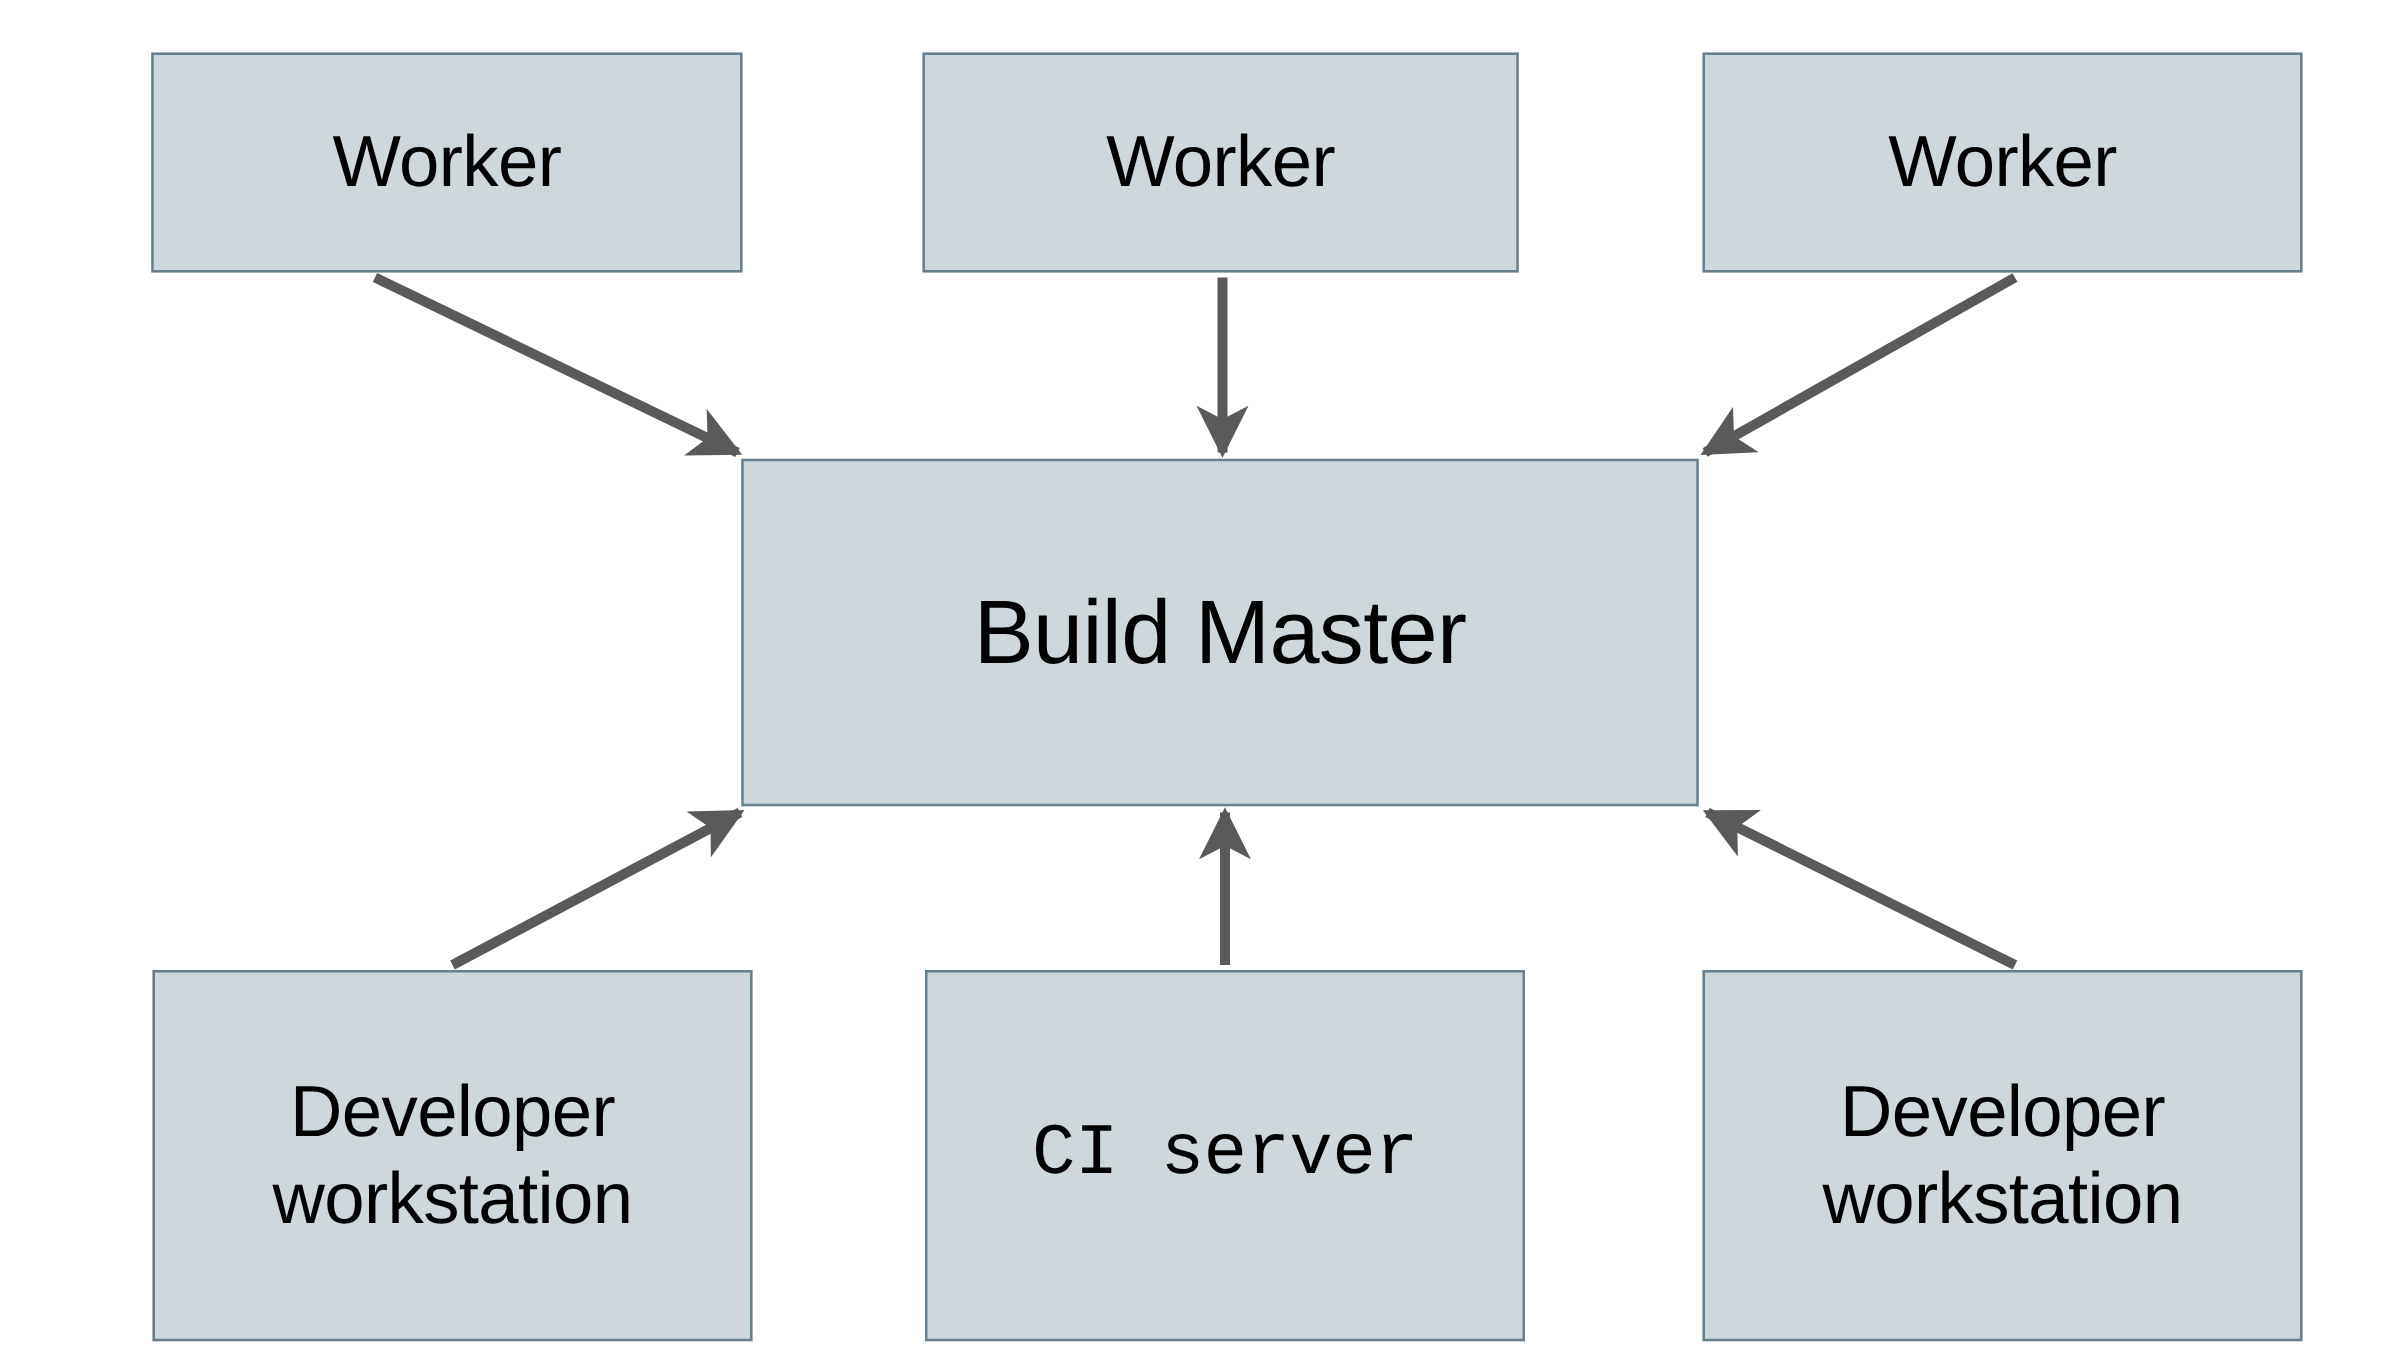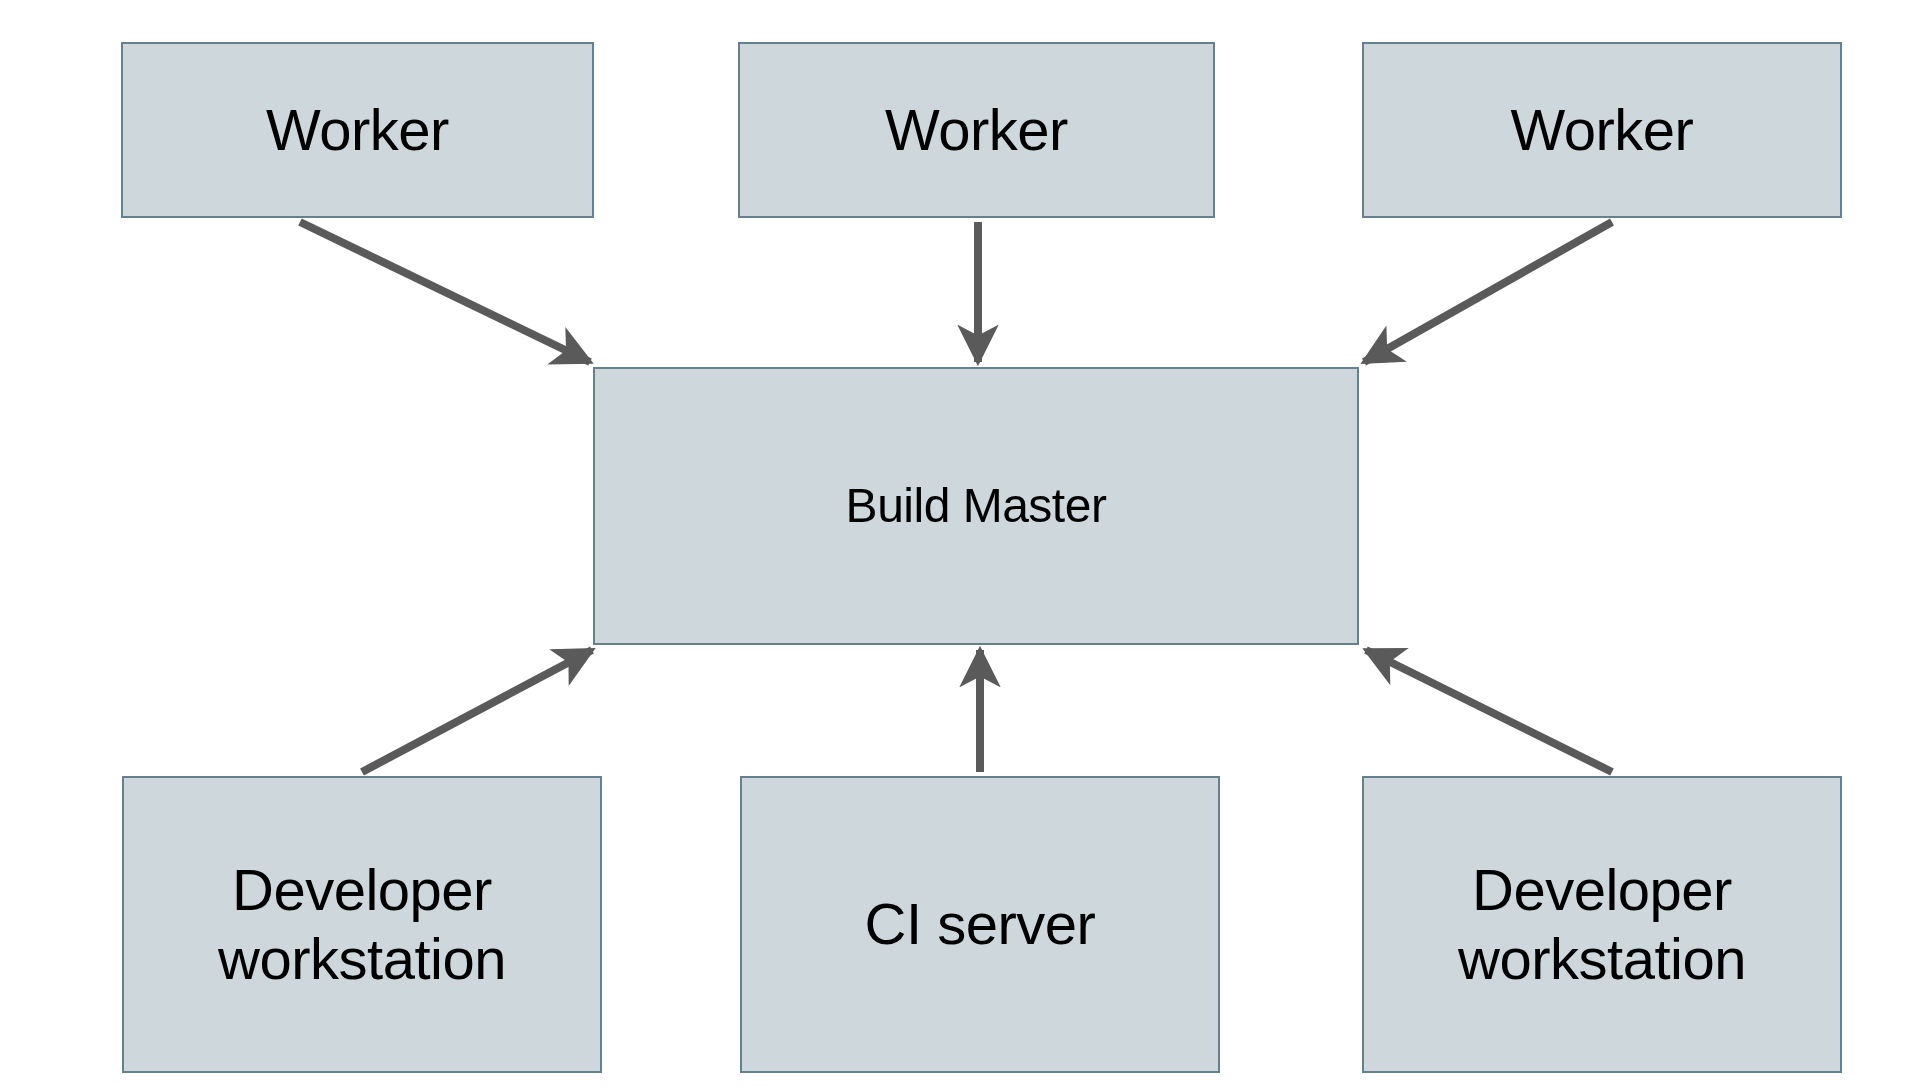--- a/index.html
+++ b/index.html
@@ -37,21 +37,21 @@
     font-size: 58px;
     font-weight: 400;
     line-height: 1.18;
     letter-spacing: -0.5px;
     white-space: pre-line;
   }
   .node-label {
     display: block;
     padding: 0 8px;
   }
-  #n-build-master { font-size: 48px; }
+  #n-build-master { font-size: 72px; }
 </style>
 </head>
 <body>
 
 <div id="canvas">
 
   <svg id="edge-layer" viewBox="0 0 1910 1090" width="1910" height="1090" xmlns="http://www.w3.org/2000/svg">
     <defs>
       <marker id="arrowhead" viewBox="0 0 10 10" refX="9" refY="5" markerWidth="5.2" markerHeight="5.2" orient="auto-start-reverse">
         <path d="M 0 0 L 10 5 L 0 10 L 2.6 5 z" fill="#5a5a5a"></path>
@@ -85,21 +85,21 @@
 
   <div class="node" id="n-build-master" style="left:593px; top:367px; width:766px; height:278px;">
     <span class="node-label">Build Master</span>
   </div>
 
   <div class="node" id="n-developer-workstation-left" style="left:122px; top:776px; width:480px; height:297px;">
     <span class="node-label">Developer
 workstation</span>
   </div>
 
-  <div class="node" id="n-ci-server" style="left:740px; top:776px; width:480px; height:297px;">
+  <div class="node" id="n-ci-server" style="left:740px; top:776px; width:480px; height:297px;font-family:Liberation Mono, monospace;">
     <span class="node-label">CI server</span>
   </div>
 
   <div class="node" id="n-developer-workstation-right" style="left:1362px; top:776px; width:480px; height:297px;">
     <span class="node-label">Developer
 workstation</span>
   </div>
 
 </div>
 

